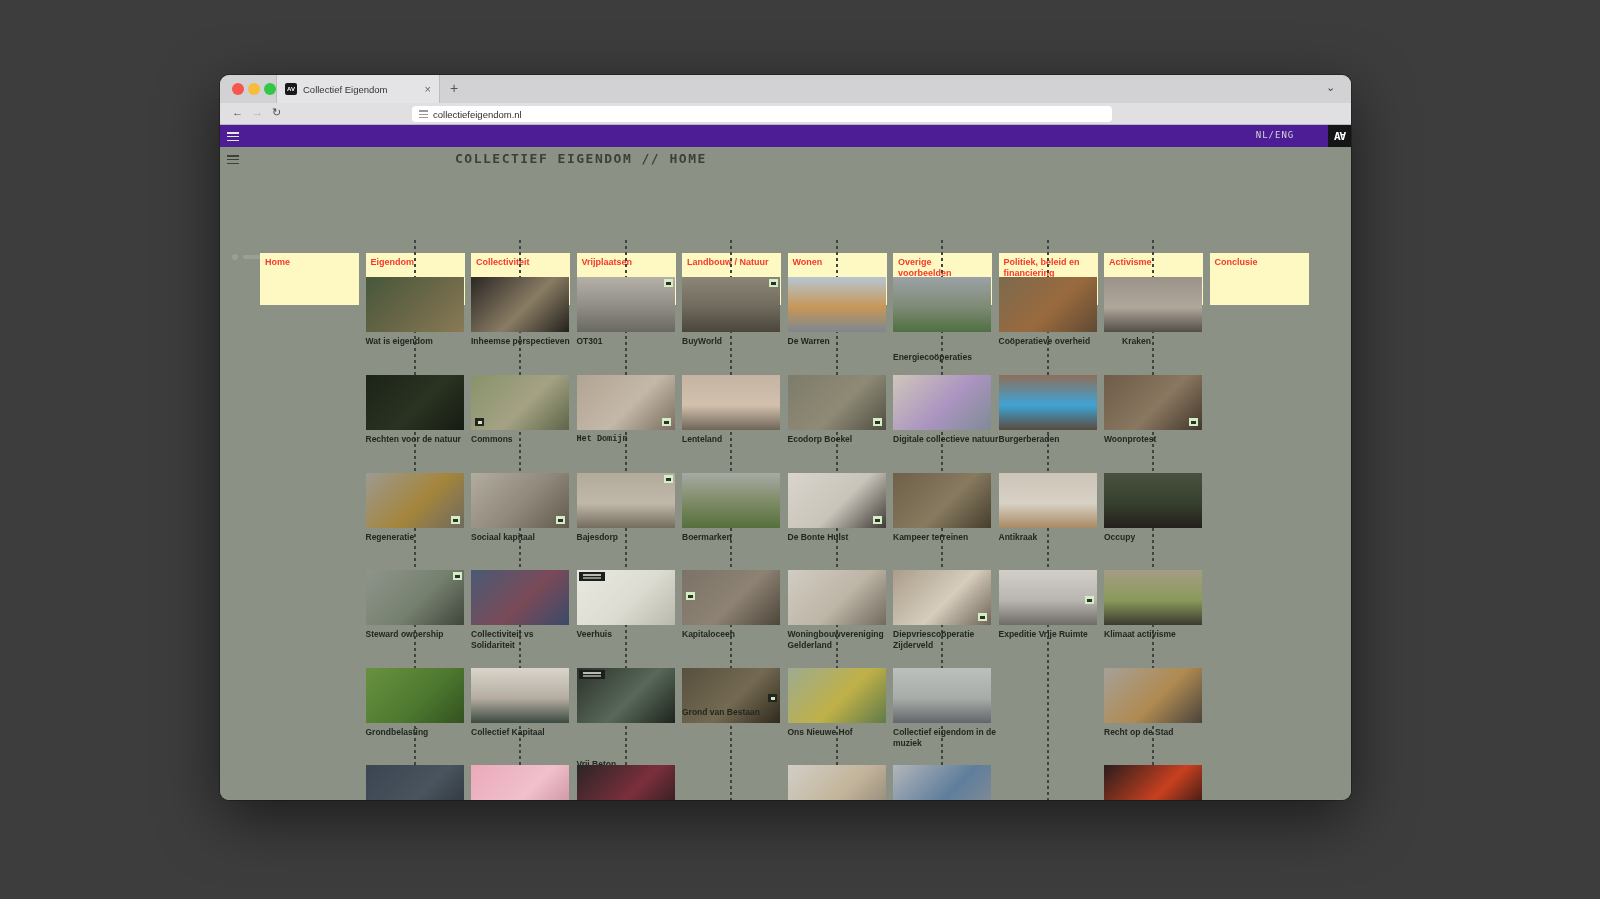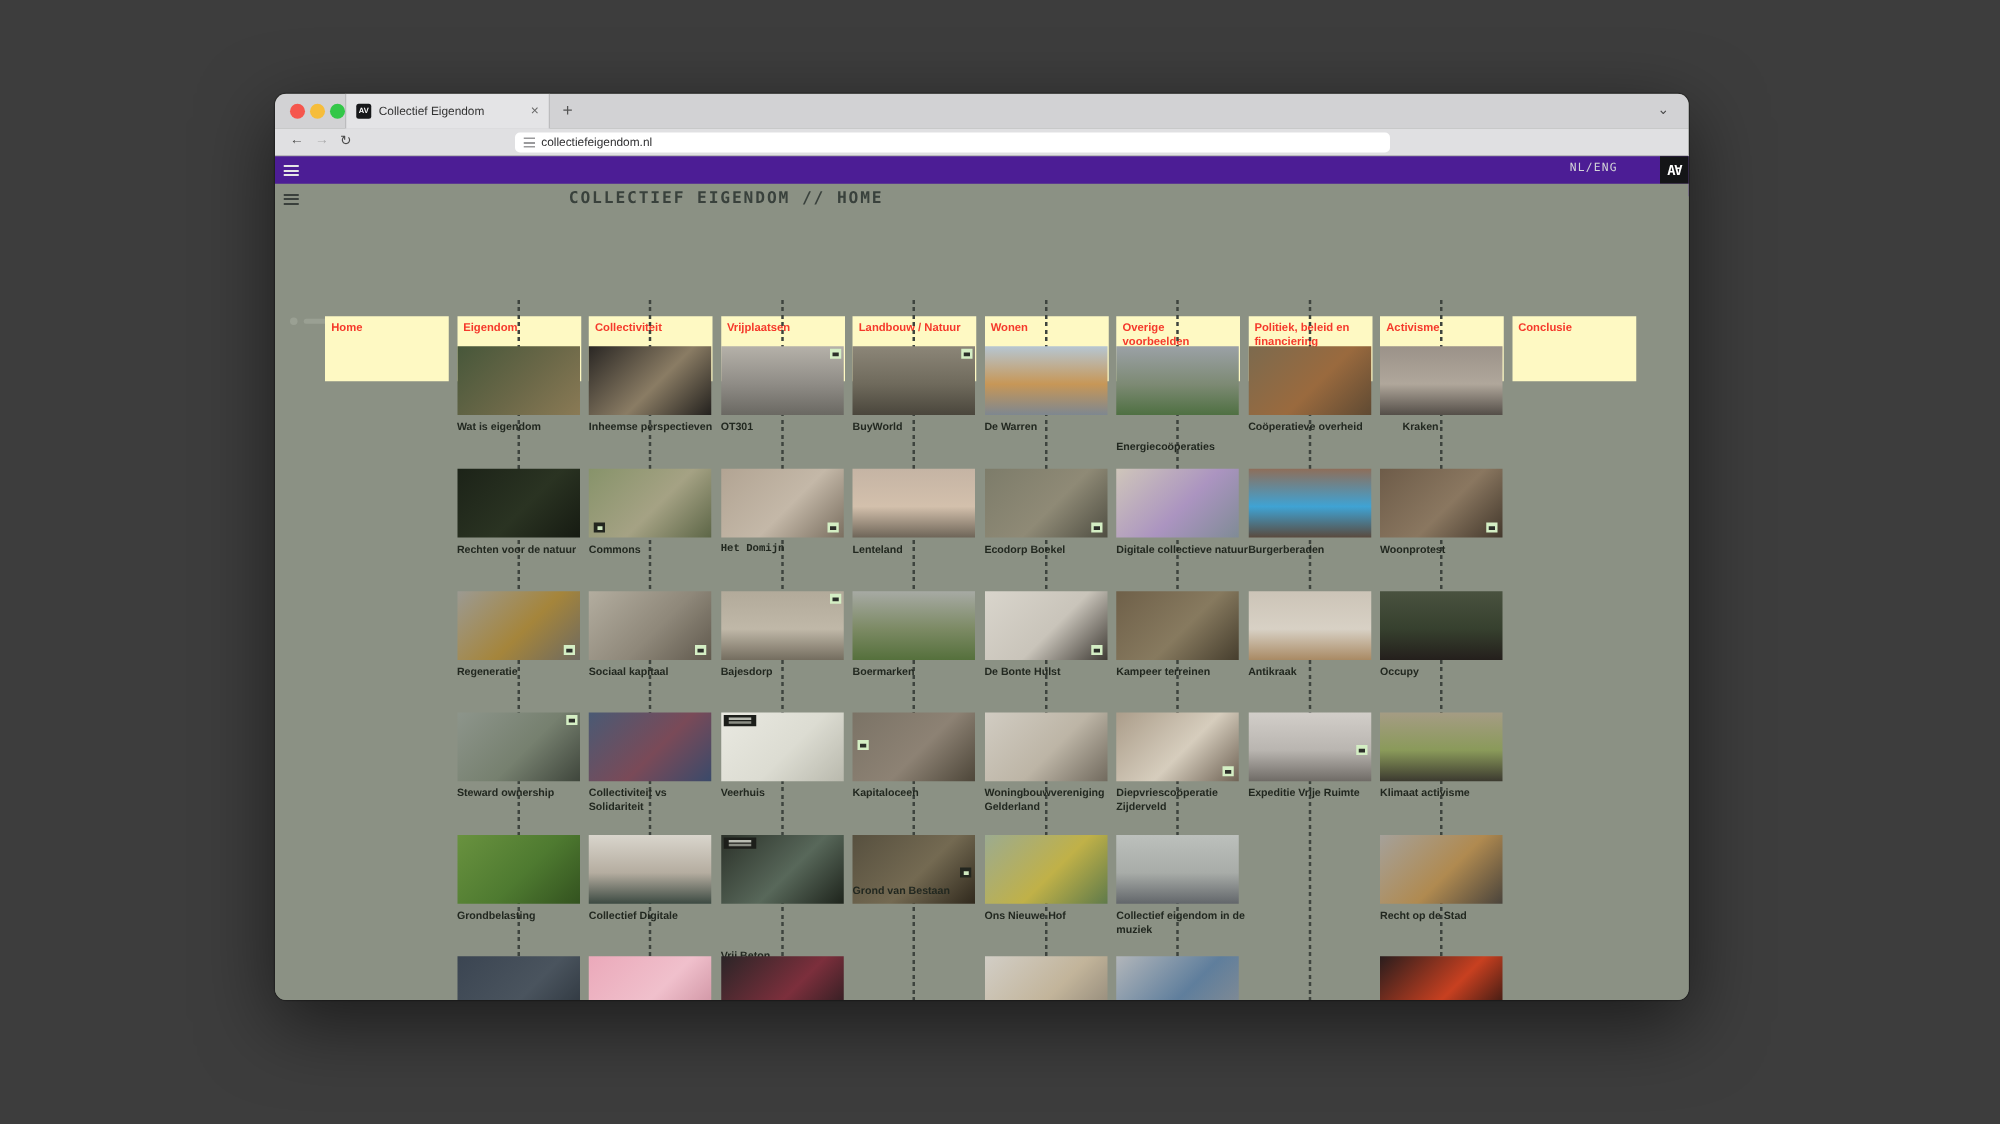--- a/index.html
+++ b/index.html
@@ -265,21 +265,21 @@
             <span class="badge green pos-mr">
               <i></i>
             </span>
           </div>
           <div class="thumb-label" style="left: 778.5px; top: 482px;">Expeditie Vrije Ruimte</div>
           <div class="thumb" style="left: 884px; top: 423px; background: linear-gradient(rgb(165, 156, 132) 0%, rgb(138, 154, 90) 55%, rgb(60, 58, 48) 100%);"></div>
           <div class="thumb-label" style="left: 884px; top: 482px;">Klimaat activisme</div>
           <div class="thumb" style="left: 145.5px; top: 521px; background: linear-gradient(135deg, rgb(105, 146, 63) 0%, rgb(78, 122, 48) 55%, rgb(51, 82, 31) 100%);"></div>
           <div class="thumb-label" style="left: 145.5px; top: 580px;">Grondbelasting</div>
           <div class="thumb" style="left: 251px; top: 521px; background: linear-gradient(rgb(217, 213, 204) 0%, rgb(181, 173, 160) 55%, rgb(60, 74, 66) 100%);"></div>
-          <div class="thumb-label" style="left: 251px; top: 580px;">Collectief Digitale</div>
+          <div class="thumb-label" style="left: 251px; top: 580px;">Collectief Kapitaal</div>
           <div class="thumb" style="left: 356.5px; top: 521px; background: linear-gradient(135deg, rgb(44, 50, 42) 0%, rgb(88, 104, 90) 55%, rgb(30, 36, 28) 100%);">
             <span class="badge darkwide pos-tl">
               <i></i>
             </span>
           </div>
           <div class="thumb-label" style="left: 356.5px; top: 612px;">Vrij Beton</div>
           <div class="thumb" style="left: 462px; top: 521px; background: linear-gradient(135deg, rgb(87, 80, 63) 0%, rgb(116, 106, 82) 55%, rgb(48, 41, 29) 100%);">
             <span class="badge dark pos-mr">
               <i></i>
             </span>

